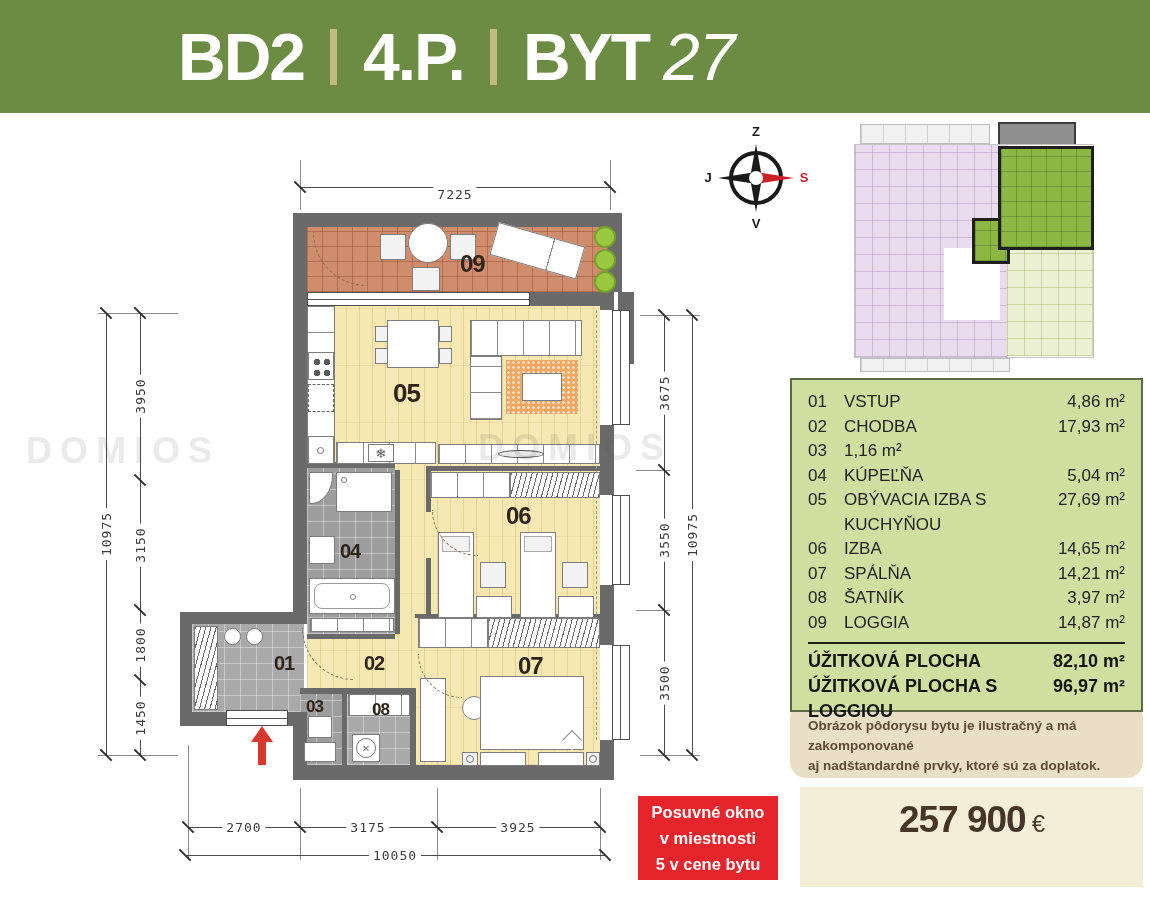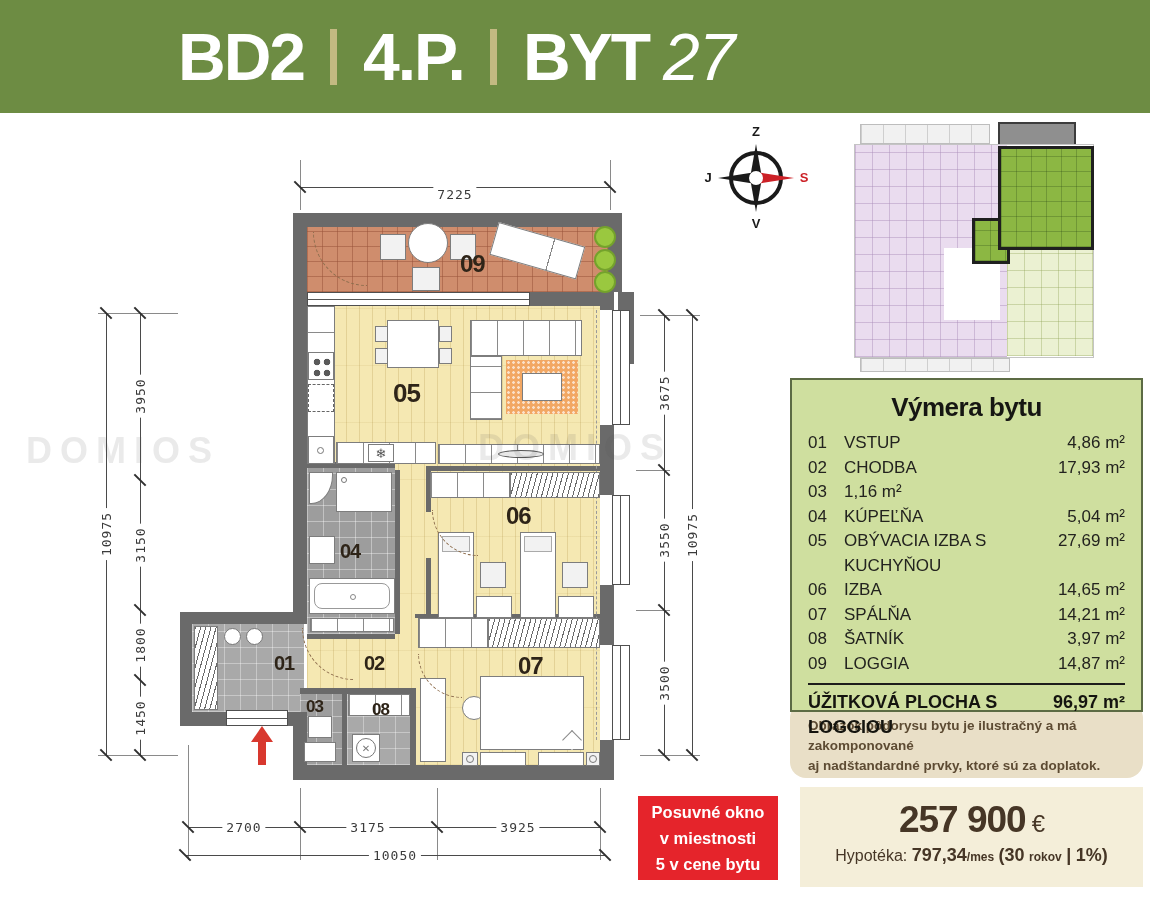--- a/index.html
+++ b/index.html
@@ -312,21 +312,20 @@
   <div class="tk" style="left:185px;top:855px;"></div>
   <div class="tk" style="left:605px;top:855px;"></div>
   <span class="dlh" style="left:395px;top:855px;">10050</span>
 
   <div class="notebox">
     <div class="l1">Obrázok pôdorysu bytu je ilustračný a má zakomponované</div>
     <div class="l2">aj nadštandardné prvky, ktoré sú za doplatok.</div>
   </div>
 
   <div class="tablePanel">
-    <h2>Výmera bytu</h2>
     <div class="trow">
         <span class="tnum">01</span>
         <span class="tname">VSTUP</span>
         <span class="tarea">4,86 m²</span>
       </div>
     <div class="trow">
         <span class="tnum">02</span>
         <span class="tname">CHODBA</span>
         <span class="tarea">17,93 m²</span>
       </div>
@@ -358,37 +357,33 @@
         <span class="tnum">08</span>
         <span class="tname">ŠATNÍK</span>
         <span class="tarea">3,97 m²</span>
       </div>
     <div class="trow">
         <span class="tnum">09</span>
         <span class="tname">LOGGIA</span>
         <span class="tarea">14,87 m²</span>
       </div>
     <div class="tdivider"></div>
+    <div class="ttotal">
+        <span class="tname">ÚŽITKOVÁ PLOCHA</span>
+        <span class="tarea">82,10 m²</span>
+      </div>
     <div class="ttotal">
         <span class="tname">ÚŽITKOVÁ PLOCHA S LOGGIOU</span>
         <span class="tarea">96,97 m²</span>
       </div>
   </div>
 
   <div class="redbox">
     <div>Posuvné okno</div>
     <div>v miestnosti</div>
     <div>5 v cene bytu</div>
   </div>
 
   <div class="pricebox">
     <div class="amount"><span>257 900</span><span class="cur">€</span></div>
-    <div class="mort">
-      <span>Hypotéka:</span>
-      <b>797,34</b><small>/mes</small>
-      <b>(</b><b>30</b>
-      <small>rokov</small>
-      <b>|</b>
-      <b>1%</b><b>)</b>
-    </div>
   </div>
 
 </div>
 
 </body></html>

